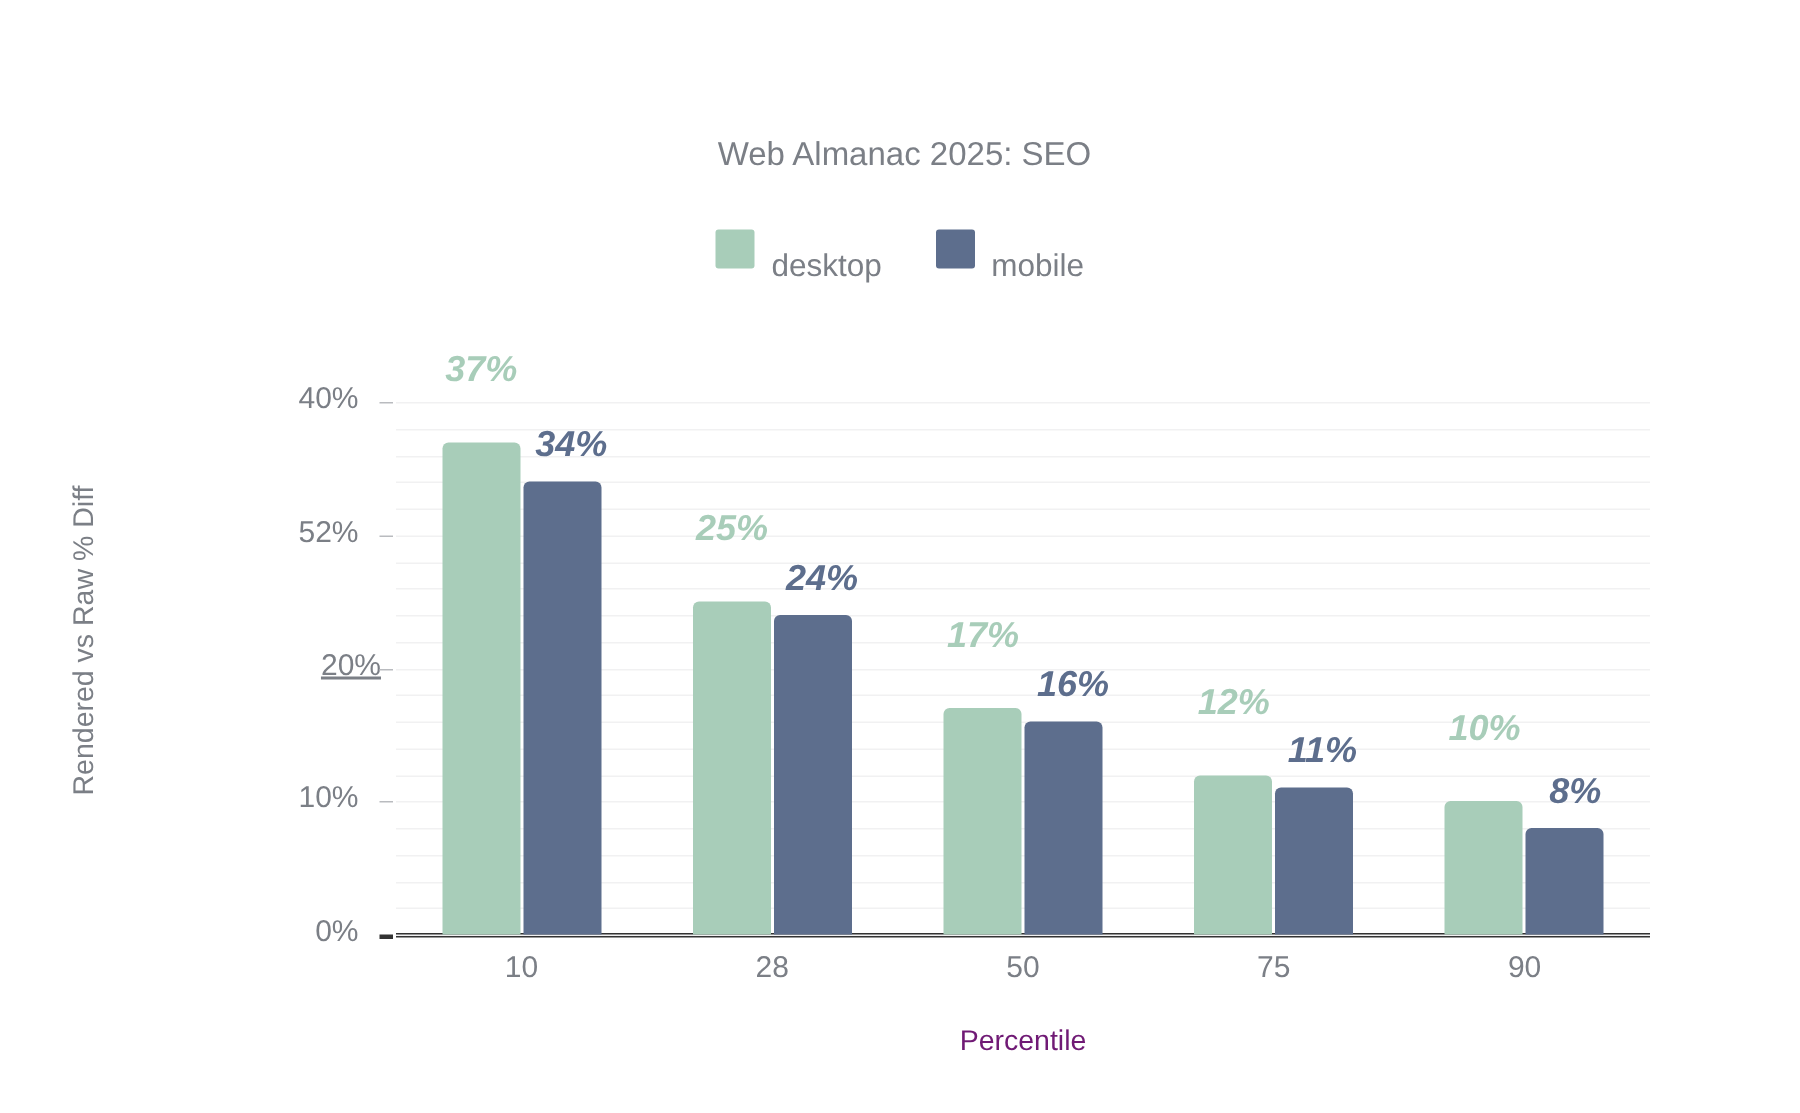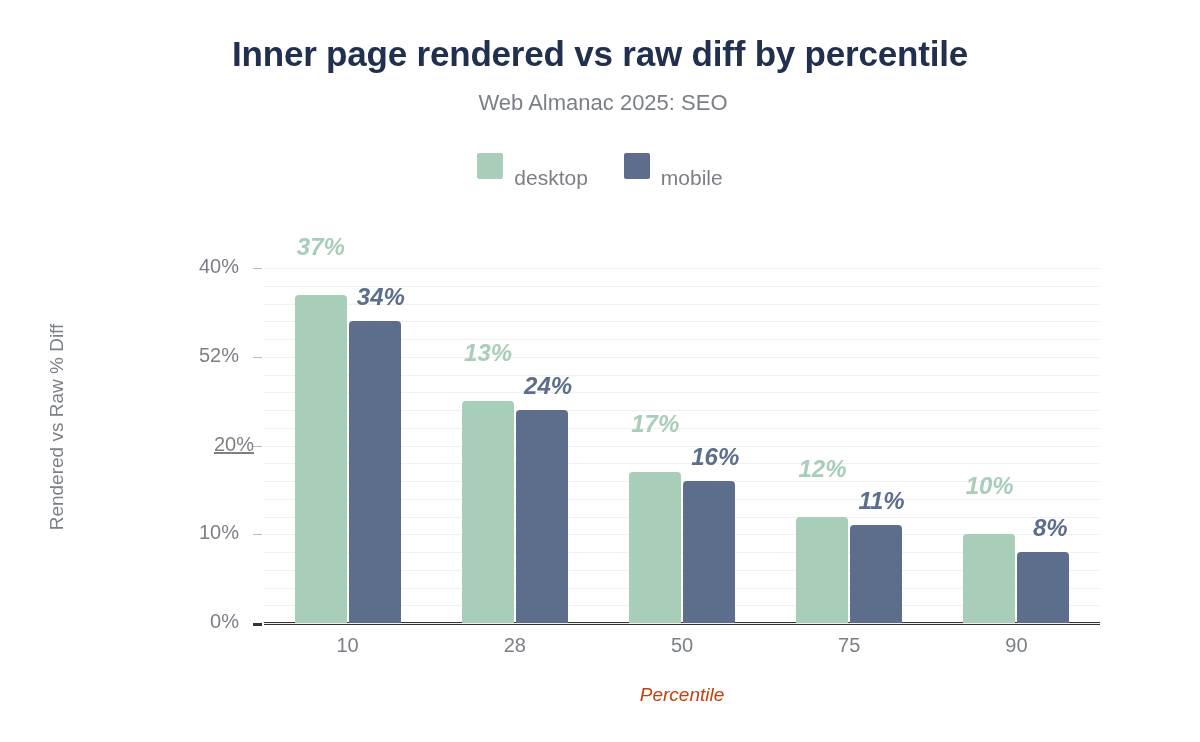--- a/index.html
+++ b/index.html
@@ -86,22 +86,21 @@
     white-space: nowrap;
   }
 
   .x-axis-title {
     position: absolute;
     top: 684px;
     left: 264px;
     width: 836px;
     text-align: center;
     font-size: 19px;
-    color: #c2410c;
-    font-style: italic;
+    color: #701a75;
   }
 
   
   #plot {
     position: absolute;
     left: 264px;
     top: 268px;
     width: 836px;
     height: 355px;   
     font-style: italic;
@@ -162,21 +161,20 @@
     white-space: nowrap;
   }
   .bar-label.desktop { color: #a8cdb9; }
   .bar-label.mobile  { color: #5d6e8d; }
 </style>
 </head>
 <body>
 
 <div id="chart-root">
 
-  <div class="chart-title">Inner page rendered vs raw diff by percentile</div>
 
   <div class="chart-subtitle">Web Almanac 2025: SEO</div>
 
   <div class="legend">
     <div class="legend-item">
       <span class="legend-swatch" style="background: rgb(168, 205, 185);"></span>
       <span class="legend-label">desktop</span>
     </div>
     <div class="legend-item">
       <span class="legend-swatch" style="background: rgb(93, 110, 141);"></span>
@@ -226,21 +224,21 @@
         <div class="gridline" style="top: 35.5px;"></div>
         <div class="gridline" style="top: 17.75px;"></div>
         <div class="gridline" style="top: 0px;"></div>
       </div>
     <div id="bars">
         <div class="bar" style="left: 30.6px; width: 52px; height: 328.375px; background: rgb(168, 205, 185);"></div>
         <div class="bar-label desktop" style="color: rgb(168, 205, 185); left: 32.85px; top: -35.375px;">37%</div>
         <div class="bar" style="left: 84.6px; width: 52px; height: 301.75px; background: rgb(93, 110, 141);"></div>
         <div class="bar-label mobile" style="color: rgb(93, 110, 141); left: 92.85px; top: 15.25px;">34%</div>
         <div class="bar" style="left: 197.8px; width: 52px; height: 221.875px; background: rgb(168, 205, 185);"></div>
-        <div class="bar-label desktop" style="color: rgb(168, 205, 185); left: 200.05px; top: 71.125px;">13%</div>
+        <div class="bar-label desktop" style="color: rgb(168, 205, 185); left: 200.05px; top: 71.125px;">25%</div>
         <div class="bar" style="left: 251.8px; width: 52px; height: 213px; background: rgb(93, 110, 141);"></div>
         <div class="bar-label mobile" style="color: rgb(93, 110, 141); left: 260.05px; top: 104px;">24%</div>
         <div class="bar" style="left: 365px; width: 52px; height: 150.875px; background: rgb(168, 205, 185);"></div>
         <div class="bar-label desktop" style="color: rgb(168, 205, 185); left: 367.25px; top: 142.125px;">17%</div>
         <div class="bar" style="left: 419px; width: 52px; height: 142px; background: rgb(93, 110, 141);"></div>
         <div class="bar-label mobile" style="color: rgb(93, 110, 141); left: 427.25px; top: 175px;">16%</div>
         <div class="bar" style="left: 532.2px; width: 52px; height: 106.5px; background: rgb(168, 205, 185);"></div>
         <div class="bar-label desktop" style="color: rgb(168, 205, 185); left: 534.45px; top: 186.5px;">12%</div>
         <div class="bar" style="left: 586.2px; width: 52px; height: 97.625px; background: rgb(93, 110, 141);"></div>
         <div class="bar-label mobile" style="color: rgb(93, 110, 141); left: 594.45px; top: 219.375px;">11%</div>

